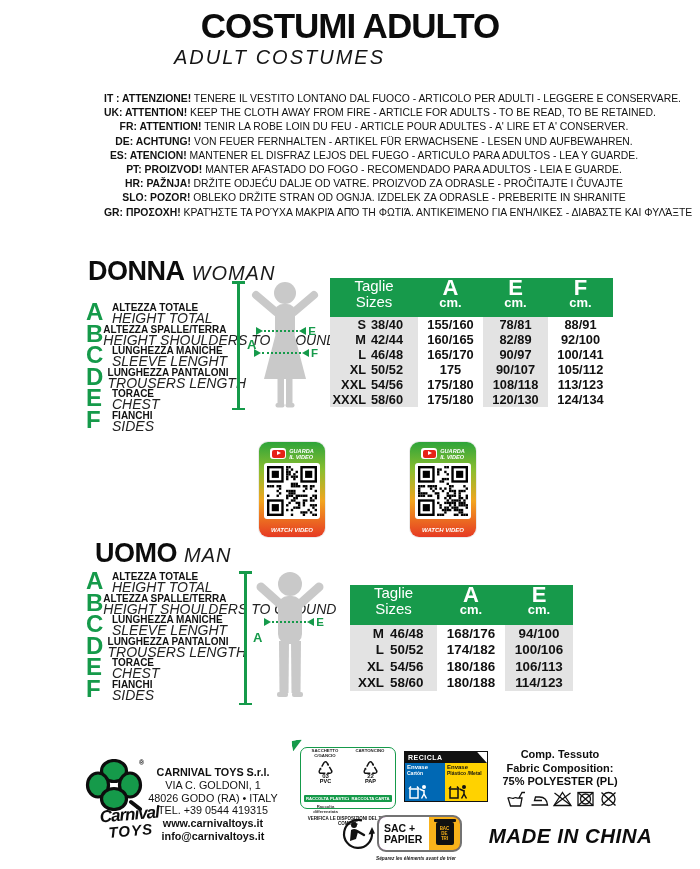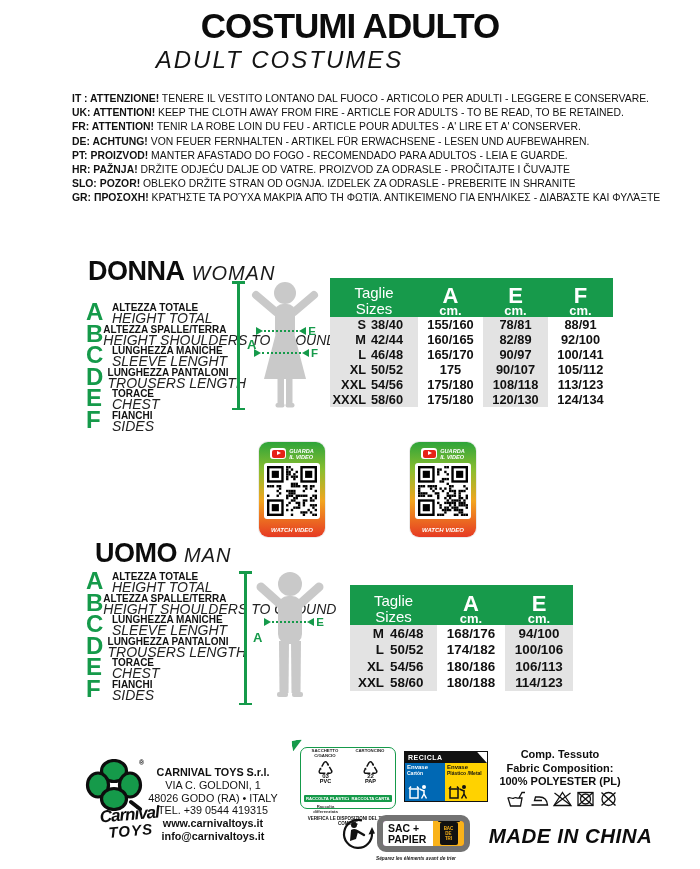--- a/index.html
+++ b/index.html
@@ -2,23 +2,23 @@
 <html><head>
 <meta charset="utf-8">
 <style>
   * { margin:0; padding:0; box-sizing:border-box; font-family:"Liberation Sans", sans-serif; }
   html,body { background:#fff; }
   .page { position:relative; width:700px; height:869px; background:#ffffff; overflow:hidden; }
 
   .title { position:absolute; top:6px; left:0; width:700px; text-align:center;
            font-size:35px; font-weight:900; letter-spacing:-1px; color:#0c0c0c; }
   .subtitle { position:absolute; top:46px; left:0; width:559px; text-align:center;
-              font-size:24px; font-style:italic; font-weight:500; letter-spacing:2px; color:#141414; }
-
-  .warnings { position:absolute; left:72px; top:92px; width:540px; }
+              font-size:20px; font-style:italic; font-weight:500; letter-spacing:2px; color:#141414; }
+
+  .warnings { position:absolute; left:104px; top:92px; width:540px;text-align:center; }
   .wline { font-size:10.4px; line-height:14.2px; color:#111; white-space:nowrap; }
   .wline b { font-weight:800; }
 
   .sec-head { position:absolute; }
   .sh1 { font-size:27px; font-weight:900; letter-spacing:-0.5px; color:#0c0c0c; }
   .sh2 { font-size:20px; font-style:italic; font-weight:500; letter-spacing:1px; color:#1a1a1a; margin-left:7px; }
 
   .measures { position:absolute; width:160px; }
   .mitem { display:flex; height:21.6px; }
   .mletter { width:26px; font-size:24px; line-height:19px; font-weight:900; color:#159a4a; }
@@ -32,21 +32,21 @@
   .vline::before { top:-2px; } .vline::after { bottom:-2px; }
   .vlabel { position:absolute; color:#159a4a; font-weight:800; font-size:13px; }
 
   .hmark { position:absolute; display:flex; align-items:center; }
   .tri-r { width:0;height:0;border-left:7px solid #159a4a;border-top:4px solid transparent;border-bottom:4px solid transparent; }
   .tri-l { width:0;height:0;border-right:7px solid #159a4a;border-top:4px solid transparent;border-bottom:4px solid transparent; }
   .hdash { flex:1; border-top:2.6px dotted #159a4a; margin:0 1px; }
   .hlabel { color:#159a4a; font-weight:800; font-size:11.5px; margin-left:2px; line-height:8px; }
 
   .stable { position:absolute; }
-  .thead { display:flex; background:#179a4b; color:#fff; align-items:flex-end; }
+  .thead { display:flex; background:#179a4b; color:#fff; align-items:flex-start; }
   .hc { text-align:center; }
   .hc .t1 { font-size:15px; line-height:16px; font-weight:500; }
   .hl { font-size:22px; font-weight:800; line-height:19px; }
   .hu { font-size:13px; line-height:12px; font-weight:700; }
   .trow { display:flex; align-items:center; }
   .cell { text-align:center; font-weight:600; color:#111; height:100%; display:flex; align-items:center; justify-content:center; }
   .c0g { background:#e3e3e3; }
   .sz { font-weight:800; text-align:right; }
   .nm { font-weight:700; }
 
@@ -120,21 +120,21 @@
   .rec-cell svg { position:absolute; bottom:1px; left:3px; }
 
   .fabric { position:absolute; left:496px; top:748px; width:128px; text-align:center; }
   .fabric div { font-size:11px; font-weight:800; line-height:13.5px; color:#0d0d0d; white-space:nowrap; }
   .care-row { position:absolute; left:506px; top:790px; display:flex; gap:2px; }
 
   .made-in { position:absolute; left:478px; top:824px; width:185px; text-align:center;
              font-size:20.5px; font-weight:900; font-style:italic; letter-spacing:0.5px; color:#0c0c0c; }
 
   .triman { position:absolute; left:341px; top:817px; }
-  .sacbox { position:absolute; left:377px; top:815px; height:37px; display:flex; border:6px solid #737373; border-radius:9px; overflow:hidden; background:#701a75; }
+  .sacbox { position:absolute; left:377px; top:815px; height:37px; display:flex; border:2px solid #737373; border-radius:9px; overflow:hidden; background:#701a75; }
   .sacleft { width:50px; display:flex; flex-direction:column; justify-content:center; padding-left:5px; background:#fff; }
   .sacleft div { font-size:10.5px; font-weight:900; line-height:10.5px; color:#0d0d0d; }
   .sacright { width:31px; background:#f9b21a; display:flex; align-items:center; justify-content:center; }
   .bin { width:18px; height:23px; background:#111; border-radius:2px; position:relative; text-align:center; padding-top:4px; }
   .bin::before { content:""; position:absolute; top:-3px; left:-2px; width:22px; height:3px; background:#111; border-radius:1px; }
   .bin span { display:block; color:#f9b21a; font-size:4.5px; font-weight:800; line-height:5px; }
   .sac-note { position:absolute; left:356px; top:856px; width:120px; text-align:center; font-size:4.8px; font-style:italic; font-weight:600; color:#222; }
 </style>
 </head>
 <body>
@@ -142,20 +142,21 @@
 <div class="page">
 
   <div class="title">COSTUMI ADULTO</div>
   <div class="subtitle">ADULT COSTUMES</div>
 
   <div class="warnings">
       <div class="wline"><b>IT : ATTENZIONE!</b> TENERE IL VESTITO LONTANO DAL FUOCO - ARTICOLO PER ADULTI - LEGGERE E CONSERVARE.</div>
       <div class="wline"><b>UK: ATTENTION!</b> KEEP THE CLOTH AWAY FROM FIRE - ARTICLE FOR ADULTS - TO BE READ, TO BE RETAINED.</div>
       <div class="wline"><b>FR: ATTENTION!</b> TENIR LA ROBE LOIN DU FEU - ARTICLE POUR ADULTES - A' LIRE ET A' CONSERVER.</div>
       <div class="wline"><b>DE: ACHTUNG!</b> VON FEUER FERNHALTEN - ARTIKEL FÜR ERWACHSENE - LESEN UND AUFBEWAHREN.</div>
+      <div class="wline"><b>ES: ATENCION!</b> MANTENER EL DISFRAZ LEJOS DEL FUEGO - ARTICULO PARA ADULTOS - LEA Y GUARDE.</div>
       <div class="wline"><b>PT: PROIZVOD!</b> MANTER AFASTADO DO FOGO - RECOMENDADO PARA ADULTOS - LEIA E GUARDE.</div>
       <div class="wline"><b>HR: PAŽNJA!</b> DRŽITE ODJEĆU DALJE OD VATRE. PROIZVOD ZA ODRASLE - PROČITAJTE I ČUVAJTE</div>
       <div class="wline"><b>SLO: POZOR!</b> OBLEKO DRŽITE STRAN OD OGNJA. IZDELEK ZA ODRASLE - PREBERITE IN SHRANITE</div>
       <div class="wline"><b>GR: ΠΡΟΣΟΧΗ!</b> ΚΡΑΤΉΣΤΕ ΤΑ ΡΟΎΧΑ ΜΑΚΡΙΆ ΑΠΌ ΤΗ ΦΩΤΙΆ. ΑΝΤΙΚΕΊΜΕΝΟ ΓΙΑ ΕΝΉΛΙΚΕΣ - ΔΙΑΒΆΣΤΕ ΚΑΙ ΦΥΛΆΞΤΕ</div>
     </div>
 
   <div class="sec-head" style="left:88px;top:256px;">
     <span class="sh1">DONNA</span><span class="sh2">WOMAN</span>
   </div>
 
@@ -763,21 +764,21 @@
           </g>
           <circle cx="16" cy="3" r="2" fill="#111"></circle>
         </svg>
       </div>
     </div>
   </div>
 
   <div class="fabric">
     <div>Comp. Tessuto</div>
     <div>Fabric Composition:</div>
-    <div>100% POLYESTER (PL)</div>
+    <div>75% POLYESTER (PL)</div>
   </div>
 
   <div class="care-row">
     <svg width="21" height="18" viewBox="0 0 21 18">
       <g stroke="#111" stroke-width="1.3" fill="none">
         <path d="M2,8 C4,6.5 6,9.5 8,8 C10,6.5 11,9 13,8 L16,8 L14.5,16 H4.5 Z"></path>
         <path d="M13,8 L16,2.5 L19,2.5"></path>
       </g>
     </svg>
     <svg width="21" height="18" viewBox="0 0 21 18">

